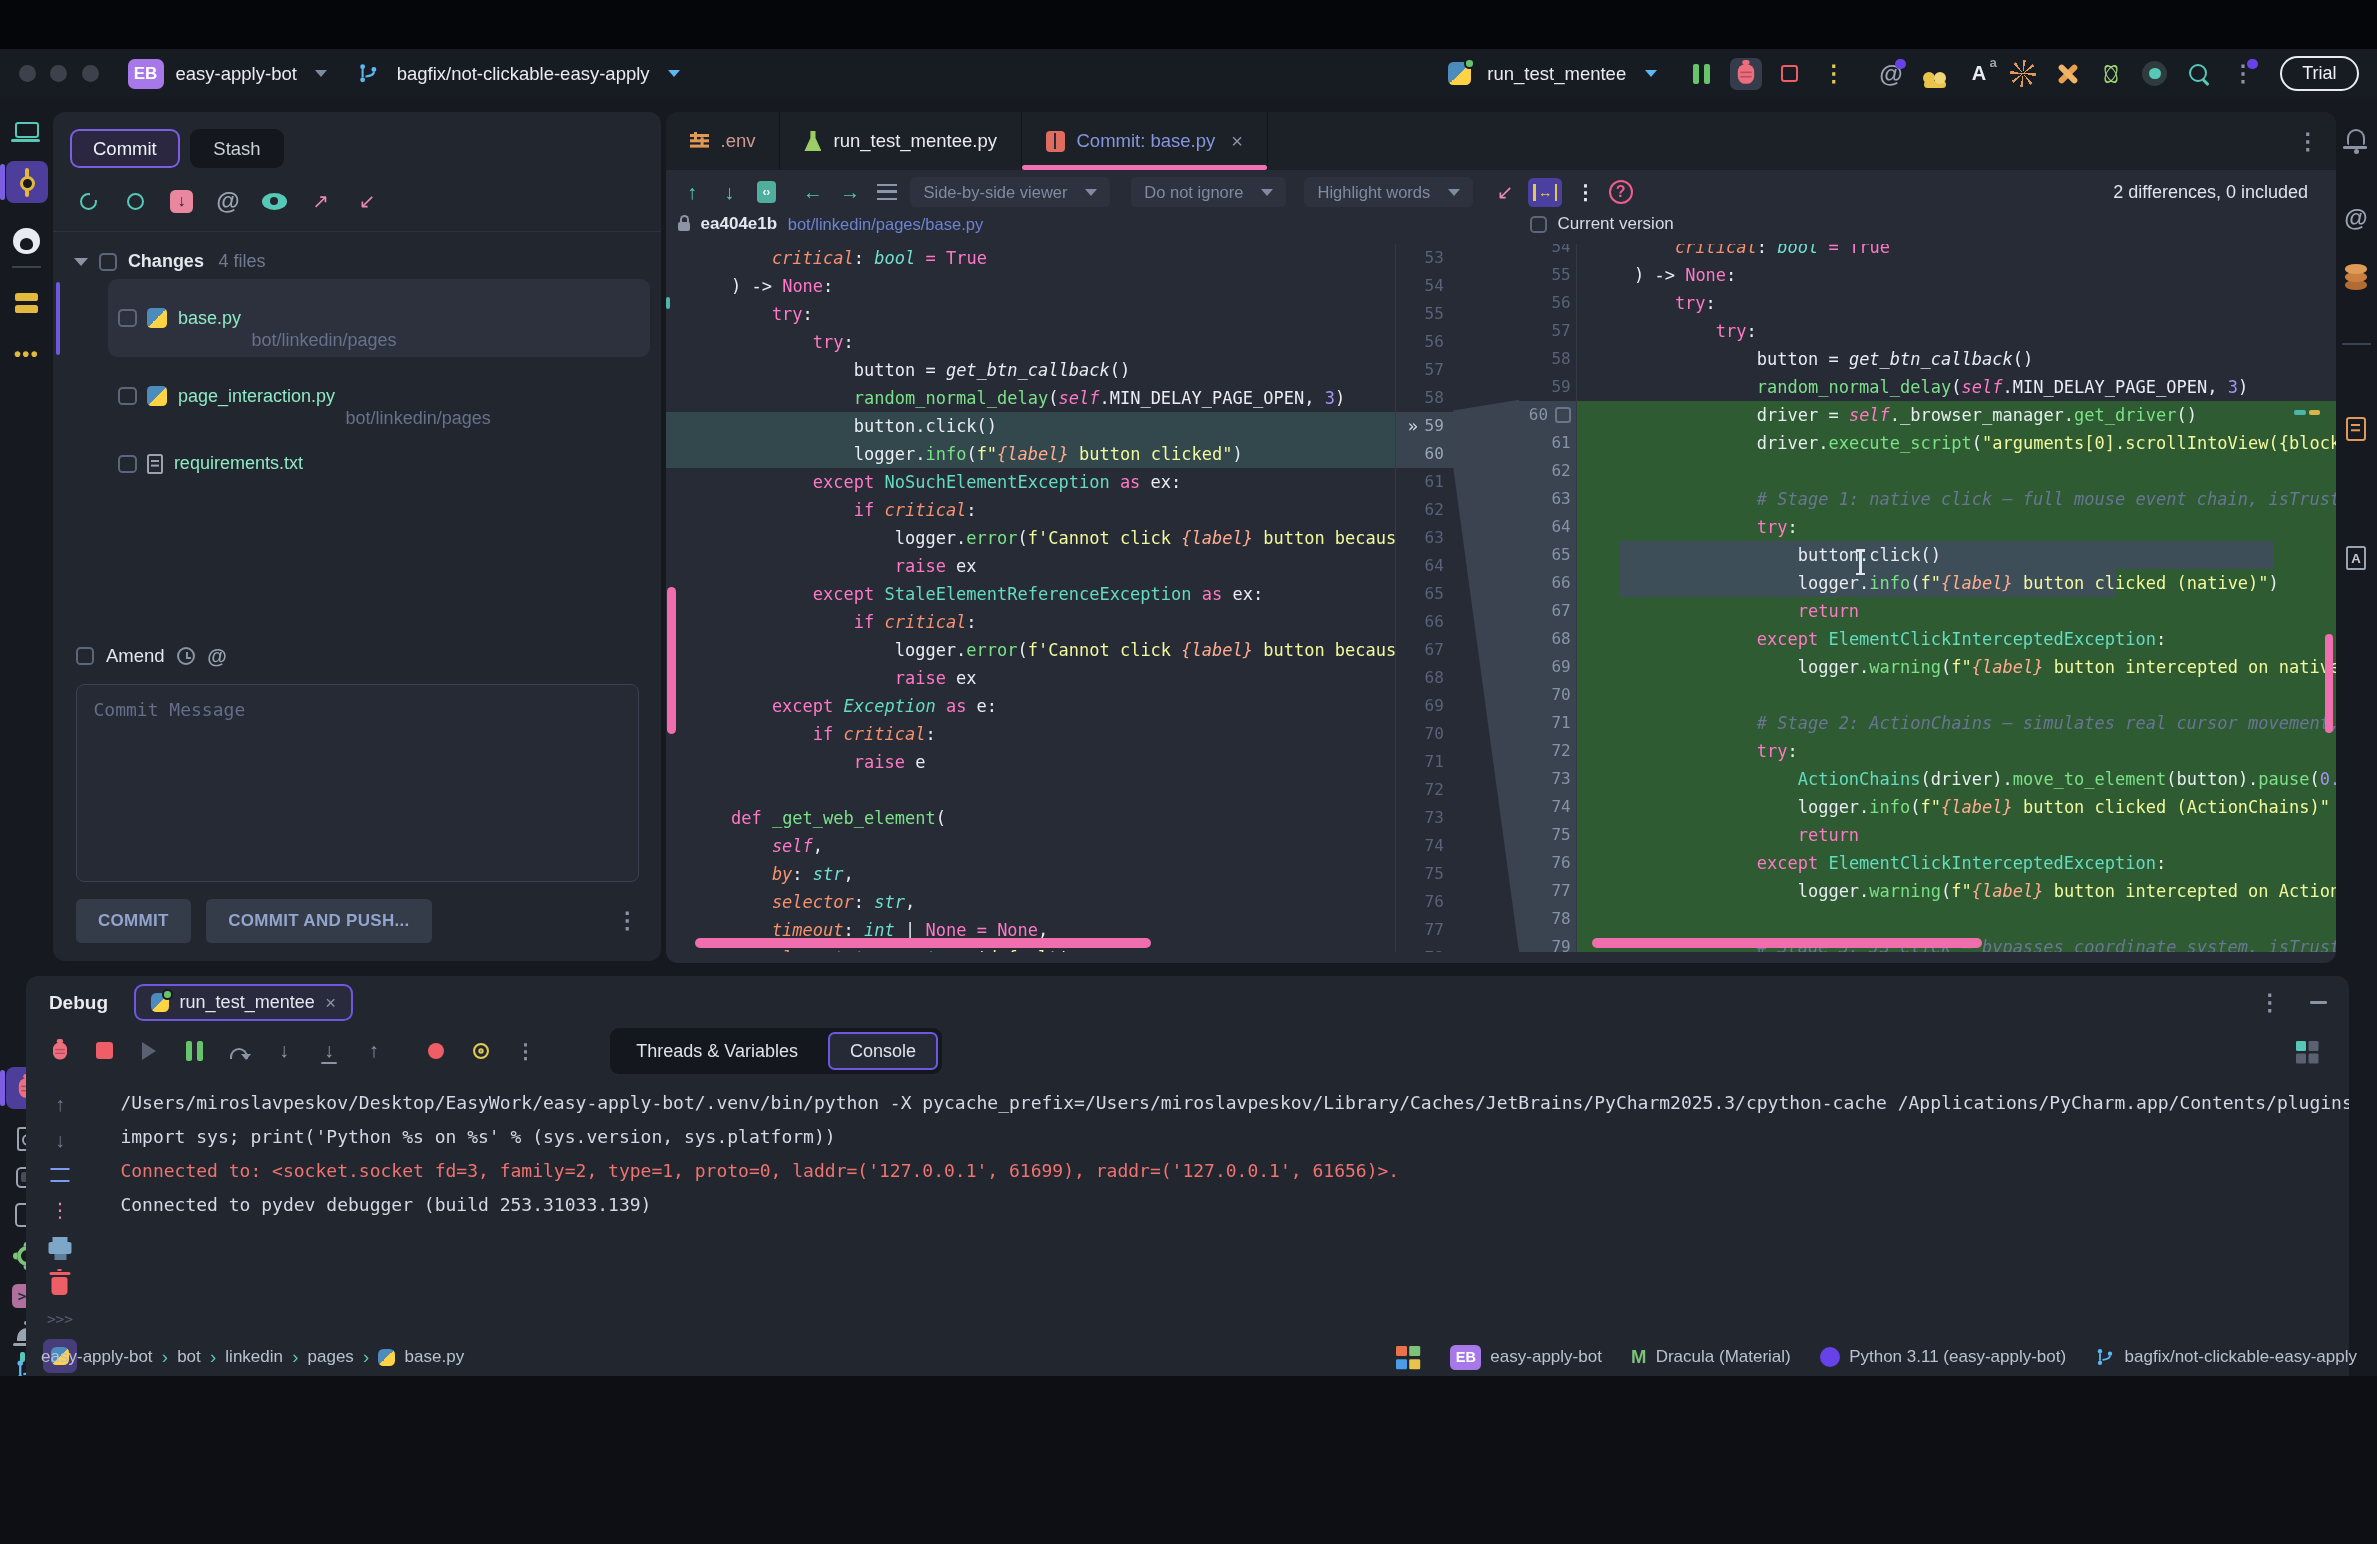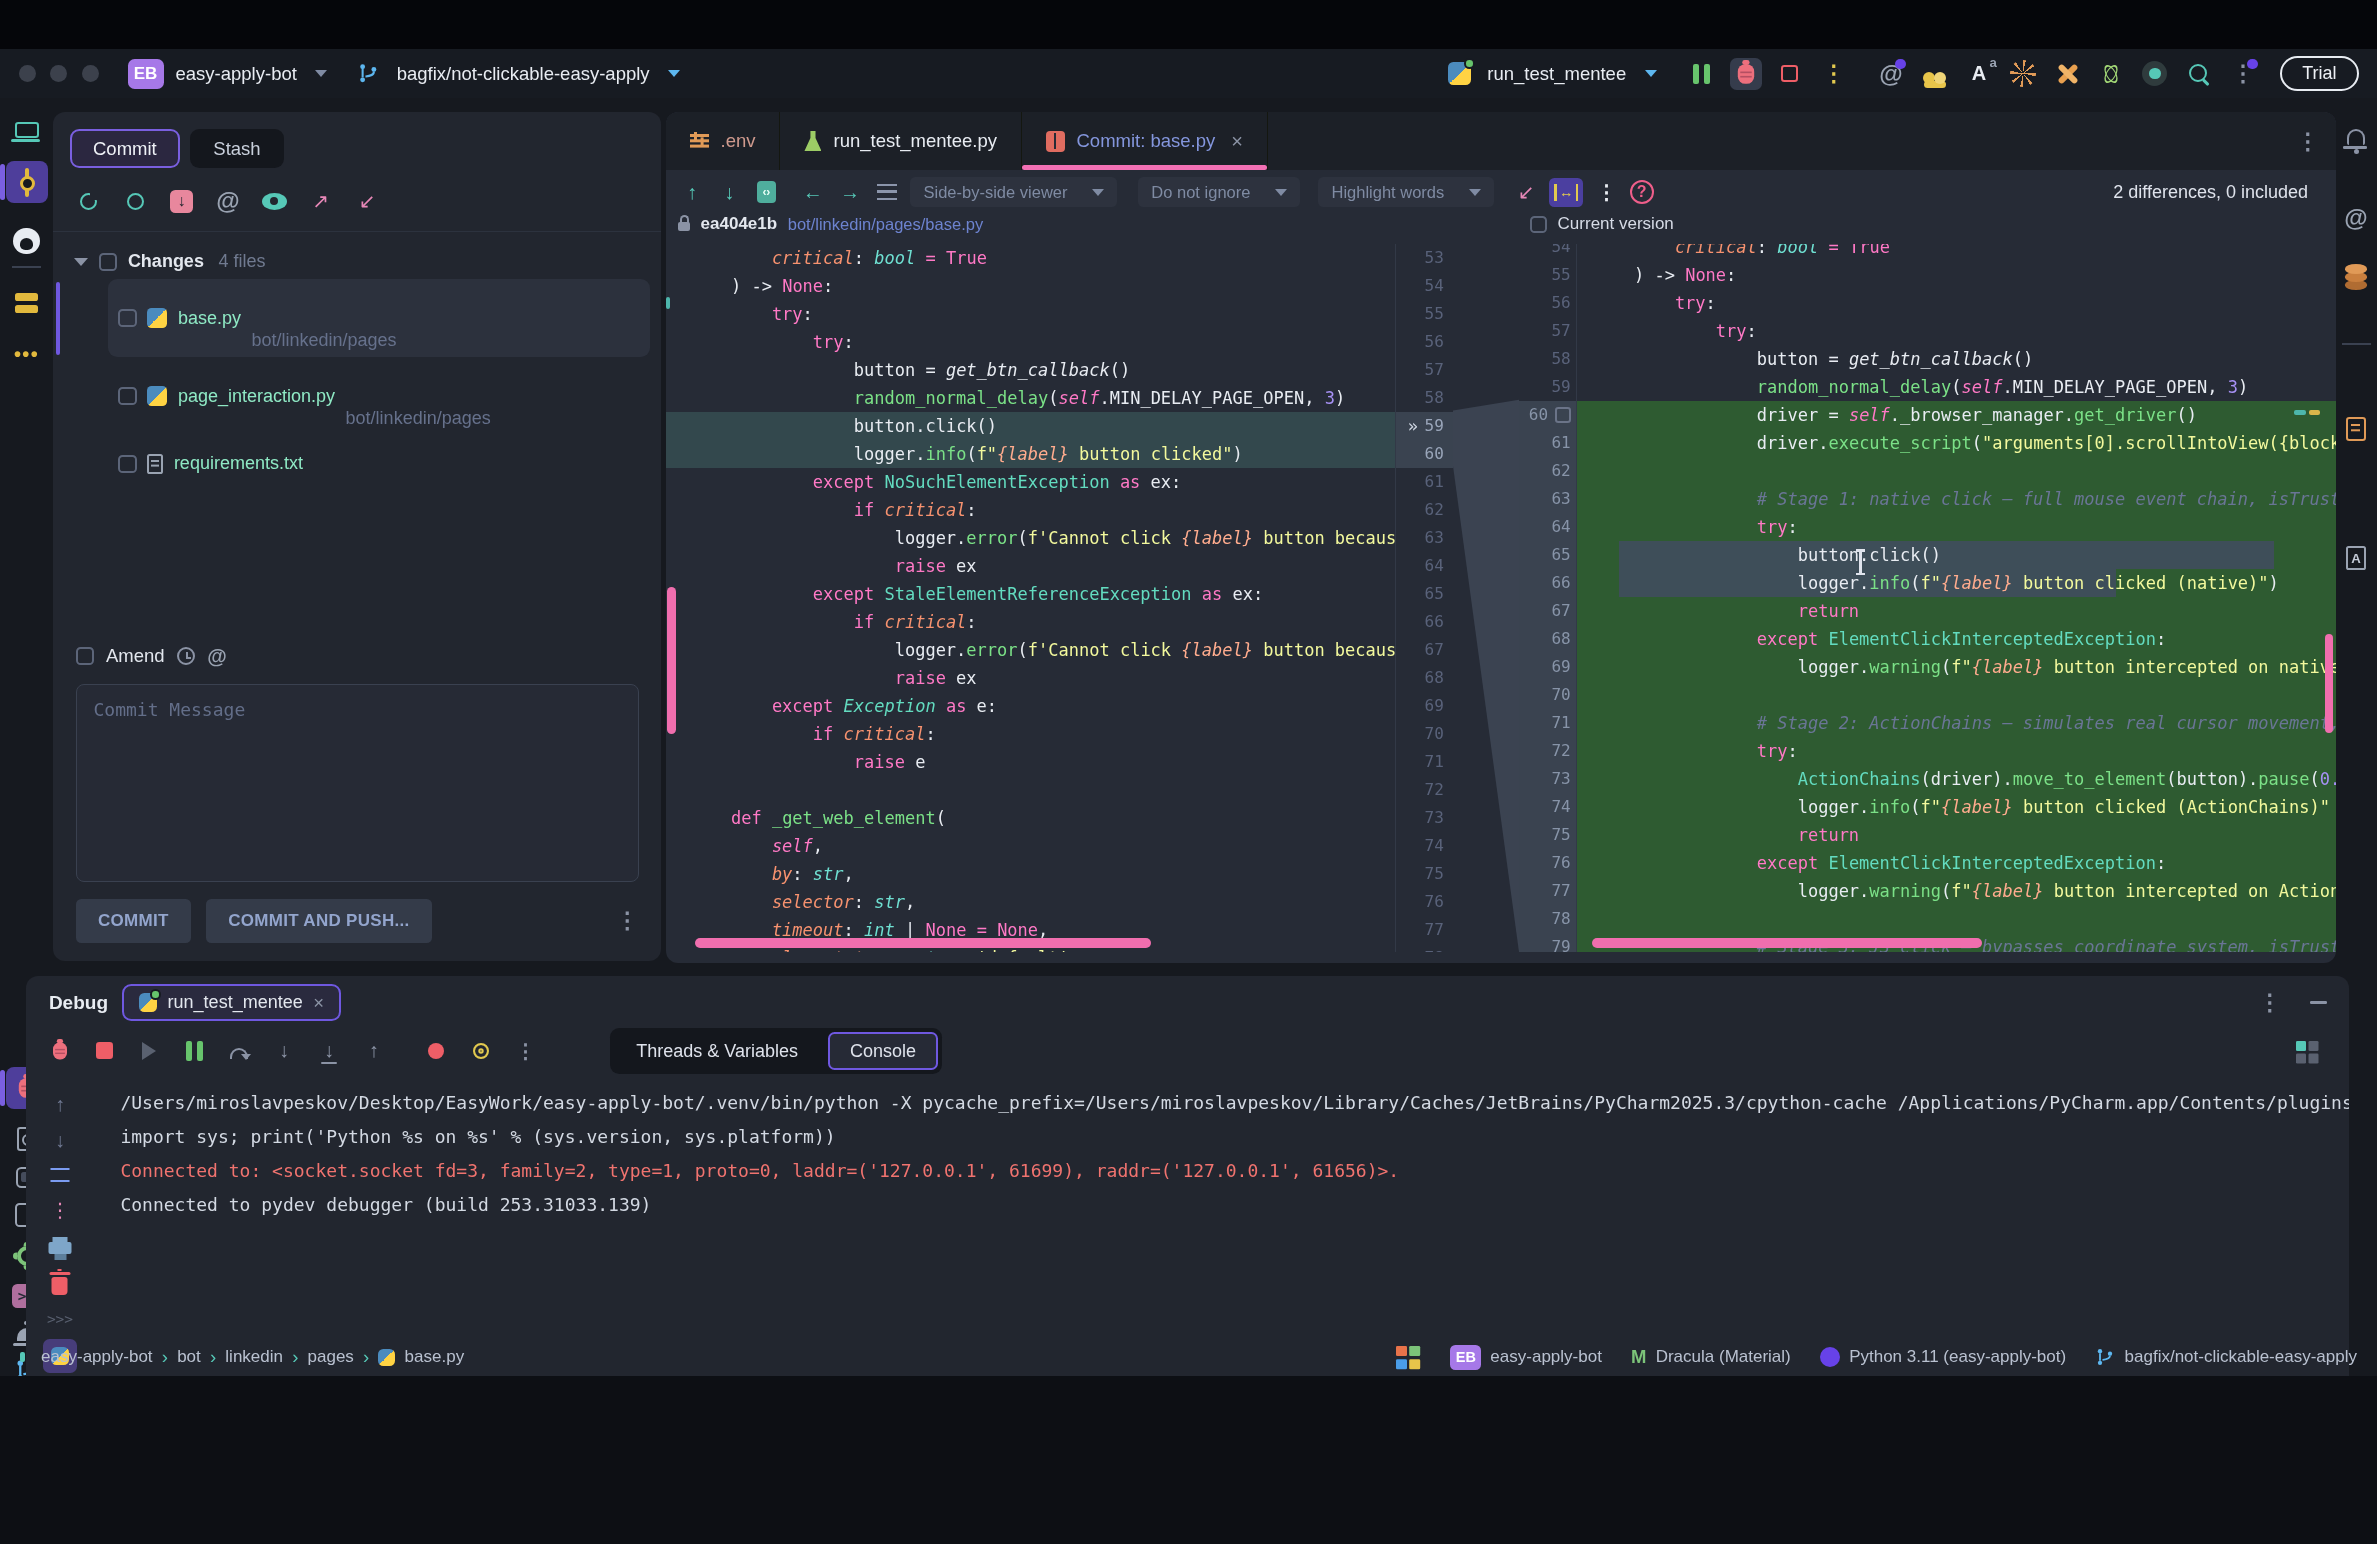--- a/index.html
+++ b/index.html
@@ -161,21 +161,21 @@
   .diffdoc{width:18.5px;height:21px;background:#e06c60;border-radius:4px;position:relative;}
   .diffdoc::after{content:"";position:absolute;left:8px;top:2.6px;bottom:2.6px;width:2px;background:#262b36;}
   .tabs-kebab{margin-left:auto;display:flex;align-items:center;padding-right:17px;}
 
   
   .dtb{height:44px;display:flex;align-items:center;gap:9.2px;padding:0 12px;font-size:16.5px;}
   .dtb .ic{width:28px;height:28px;font-size:20px;}
   .tealdoc{width:18.5px;height:22.5px;border-radius:4px;background:#4fae9d;color:#e8fff7;display:flex;align-items:center;justify-content:center;font-size:12px;font-weight:bold;}
   .listbars{width:20px;height:16px;border-top:2.6px solid #8b95ab;border-bottom:2.6px solid #8b95ab;position:relative;}
   .listbars::after{content:"";position:absolute;left:0;right:0;top:4px;height:2.6px;background:#8b95ab;}
-  .dd{display:flex;align-items:center;gap:23px;background:#2d323e;border-radius:5.3px;padding:5.3px 13.2px;color:#7f8ba3;}
+  .dd{display:flex;align-items:center;gap:16px;background:#2d323e;border-radius:5.3px;padding:5.3px 13.2px;color:#7f8ba3;}
   .dd .caret{border-top-color:#7f8ba3;margin-left:1.3px;}
   .syncw{background:#4b3fa0;border-radius:5.3px;width:34px;height:29px;display:flex;align-items:center;justify-content:center;gap:2px;}
   .syncw i{width:2.6px;height:17px;background:#e2c94f;}
   .syncw b{color:#e2c94f;font-size:14.5px;font-weight:normal;}
   .helpq{width:24px;height:24px;border:2px solid #ef5e8a;border-radius:50%;color:#ef5e8a;display:flex;align-items:center;justify-content:center;font-size:16px;font-weight:bold;}
   .diffsum{margin-left:auto;color:#dfe3ec;font-size:18px;padding-right:16px;}
 
   
   .dheads{height:30px;position:relative;font-size:16.5px;}
   .dhead-left{position:absolute;left:12px;top:0;display:flex;align-items:center;gap:10.6px;}
@@ -215,21 +215,21 @@
   .divider{width:66px;position:relative;background:#262b36;flex:0 0 auto;}
   .divider svg{position:absolute;inset:0;}
   .vscroll{position:absolute;width:8.6px;border-radius:4.6px;background:#f06eae;z-index:5;}
   .hscroll{position:absolute;height:10px;border-radius:5.3px;background:#f06eae;z-index:5;}
   .edgemark{position:absolute;z-index:4;border-radius:2px;}
   .ibeam{position:absolute;width:2.6px;height:26.4px;background:#dfe3ec;z-index:6;}
   .ibeam::before,.ibeam::after{content:"";position:absolute;left:-3.3px;width:9.2px;height:2.6px;background:#dfe3ec;}
   .ibeam::before{top:0;}.ibeam::after{bottom:0;}
 
   
-  .dbg-header{height:53px;display:flex;align-items:center;gap:14px;padding:0 22.5px;}
+  .dbg-header{height:53px;display:flex;align-items:center;gap:26px;padding:0 22.5px;}
   .dbg-title{font-weight:bold;font-size:19px;color:#e8ecf2;}
   .sess-chip{display:flex;align-items:center;gap:10.6px;padding:5.3px 14.5px;border:2px solid #6f58e0;border-radius:9.2px;background:#2a2a3e;}
   .sess-chip .lbl{font-size:18px;color:#e3e7ee;}
   .dbg-right{margin-left:auto;display:flex;align-items:center;gap:29px;color:#8b93a5;}
   .minus{width:17px;height:2.6px;background:#8b93a5;border-radius:1.3px;}
   .dbg-toolbar{height:44px;display:flex;align-items:center;gap:18.5px;padding:0 20px;}
   .dbg-toolbar .ic{width:26.4px;height:26.4px;font-size:20px;color:#8b93a5;}
   .play-tri{width:0;height:0;border-top:9.2px solid transparent;border-bottom:9.2px solid transparent;border-left:14.5px solid #5a6170;}
   .arc{width:18.5px;height:10.6px;border:2.6px solid #8b93a5;border-bottom:none;border-radius:9.2px 9.2px 0 0;position:relative;top:2.6px;}
   .arc::after{content:"";position:absolute;right:-4.6px;top:4px;border-left:5.3px solid transparent;border-right:5.3px solid transparent;border-top:6.6px solid #8b93a5;}

